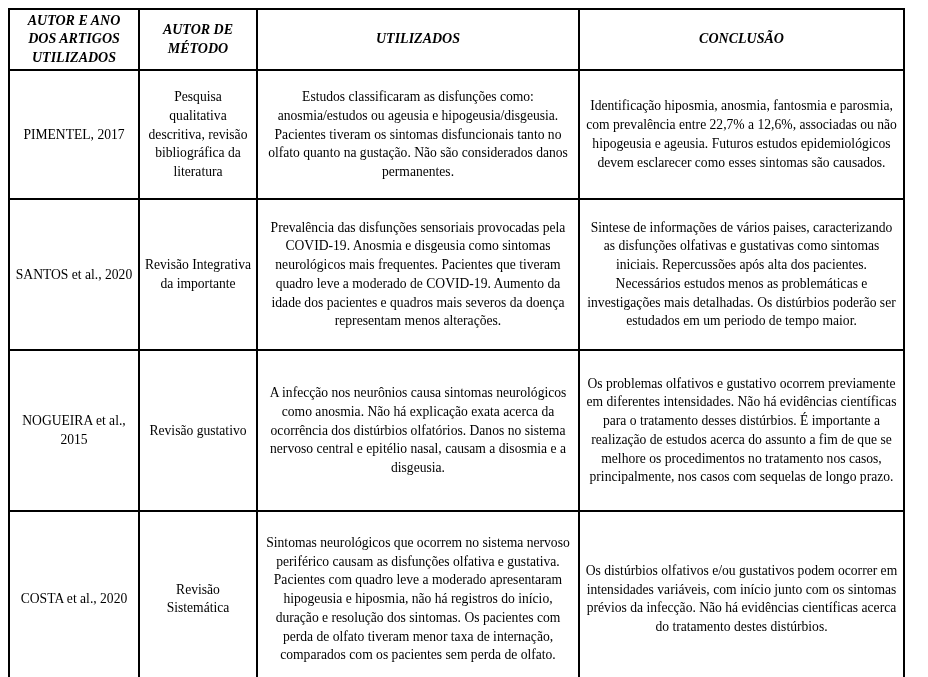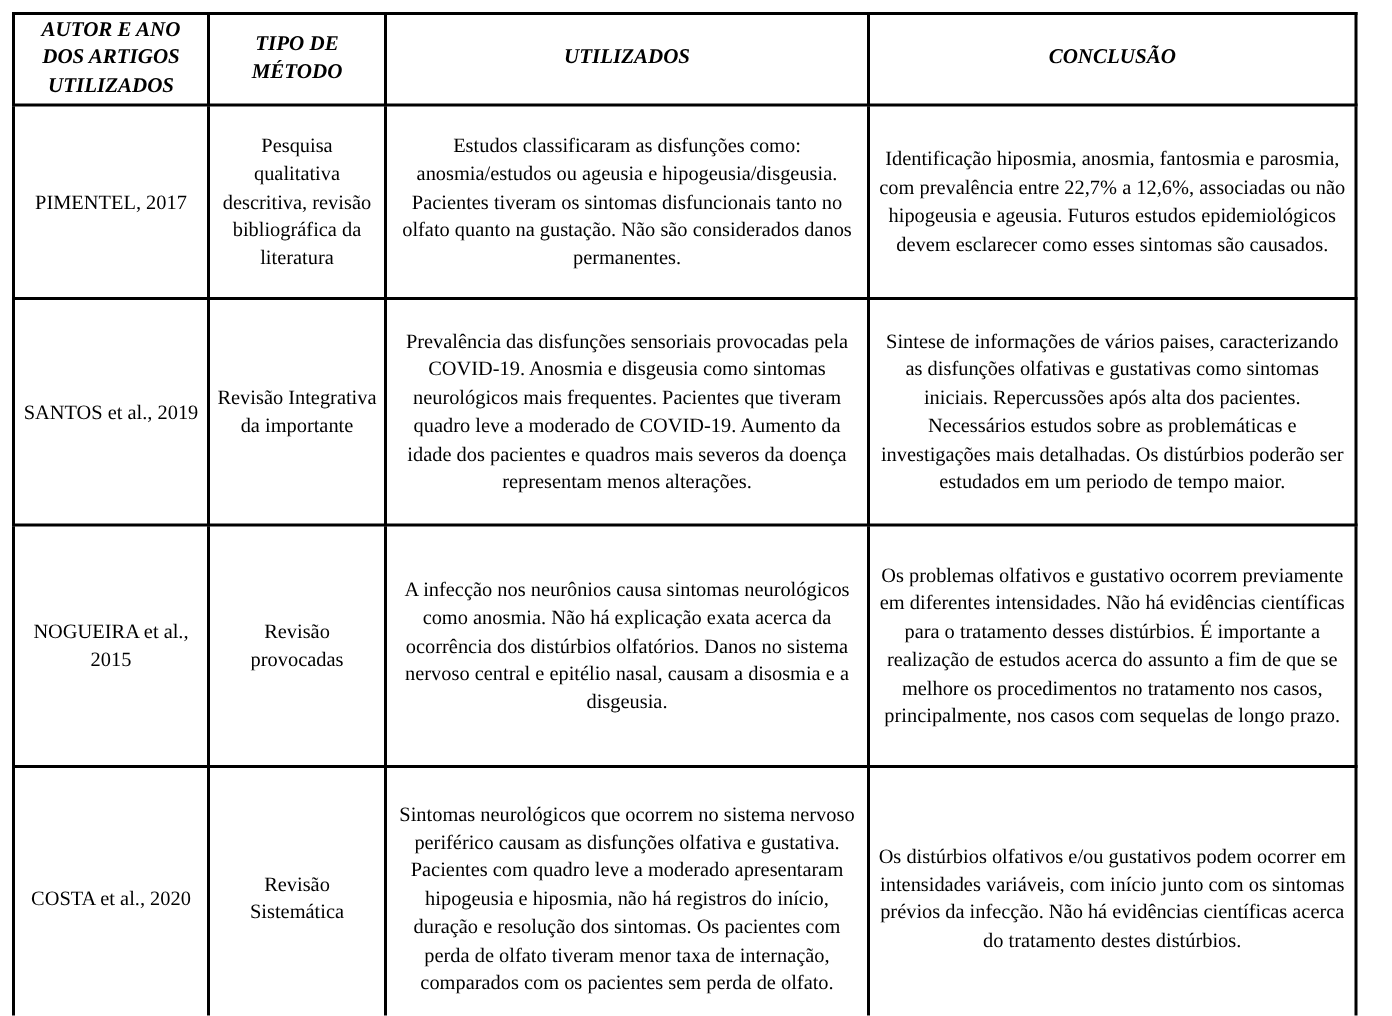--- a/index.html
+++ b/index.html
@@ -57,41 +57,41 @@
 <table class="review-table">
   <colgroup>
     <col class="c-author">
     <col class="c-method">
     <col class="c-results">
     <col class="c-conclusion">
   </colgroup>
   <thead>
     <tr class="r-head">
       <th>AUTOR E ANO DOS ARTIGOS UTILIZADOS</th>
-      <th>TIPO DE MÉTODO</th>
+      <th>AUTOR DE MÉTODO</th>
       <th>UTILIZADOS</th>
       <th>CONCLUSÃO</th>
     </tr>
   </thead>
   <tbody>
     <tr class="r-0">
       <td>PIMENTEL, 2017</td>
       <td>Pesquisa qualitativa descritiva, revisão bibliográfica da literatura</td>
       <td>Estudos classificaram as disfunções como: anosmia/estudos ou ageusia e hipogeusia/disgeusia. Pacientes tiveram os sintomas disfuncionais tanto no olfato quanto na gustação. Não são considerados danos permanentes.</td>
       <td>Identificação hiposmia, anosmia, fantosmia e parosmia, com prevalência entre 22,7% a 12,6%, associadas ou não hipogeusia e ageusia. Futuros estudos epidemiológicos devem esclarecer como esses sintomas são causados.</td>
     </tr>
     <tr class="r-1">
-      <td>SANTOS et al., 2019</td>
+      <td>SANTOS et al., 2020</td>
       <td>Revisão Integrativa da importante</td>
       <td>Prevalência das disfunções sensoriais provocadas pela COVID-19. Anosmia e disgeusia como sintomas neurológicos mais frequentes. Pacientes que tiveram quadro leve a moderado de COVID-19. Aumento da idade dos pacientes e quadros mais severos da doença representam menos alterações.</td>
-      <td>Sintese de informações de vários paises, caracterizando as disfunções olfativas e gustativas como sintomas iniciais. Repercussões após alta dos pacientes. Necessários estudos sobre as problemáticas e investigações mais detalhadas. Os distúrbios poderão ser estudados em um periodo de tempo maior.</td>
+      <td>Sintese de informações de vários paises, caracterizando as disfunções olfativas e gustativas como sintomas iniciais. Repercussões após alta dos pacientes. Necessários estudos menos as problemáticas e investigações mais detalhadas. Os distúrbios poderão ser estudados em um periodo de tempo maior.</td>
     </tr>
     <tr class="r-2">
       <td>NOGUEIRA et al., 2015</td>
-      <td>Revisão provocadas</td>
+      <td>Revisão gustativo</td>
       <td>A infecção nos neurônios causa sintomas neurológicos como anosmia. Não há explicação exata acerca da ocorrência dos distúrbios olfatórios. Danos no sistema nervoso central e epitélio nasal, causam a disosmia e a disgeusia.</td>
       <td>Os problemas olfativos e gustativo ocorrem previamente em diferentes intensidades. Não há evidências científicas para o tratamento desses distúrbios. É importante a realização de estudos acerca do assunto a fim de que se melhore os procedimentos no tratamento nos casos, principalmente, nos casos com sequelas de longo prazo.</td>
     </tr>
     <tr class="r-3">
       <td>COSTA et al., 2020</td>
       <td>Revisão Sistemática</td>
       <td>Sintomas neurológicos que ocorrem no sistema nervoso periférico causam as disfunções olfativa e gustativa. Pacientes com quadro leve a moderado apresentaram hipogeusia e hiposmia, não há registros do início, duração e resolução dos sintomas. Os pacientes com perda de olfato tiveram menor taxa de internação, comparados com os pacientes sem perda de olfato.</td>
       <td>Os distúrbios olfativos e/ou gustativos podem ocorrer em intensidades variáveis, com início junto com os sintomas prévios da infecção. Não há evidências científicas acerca do tratamento destes distúrbios.</td>
     </tr>
   </tbody>

